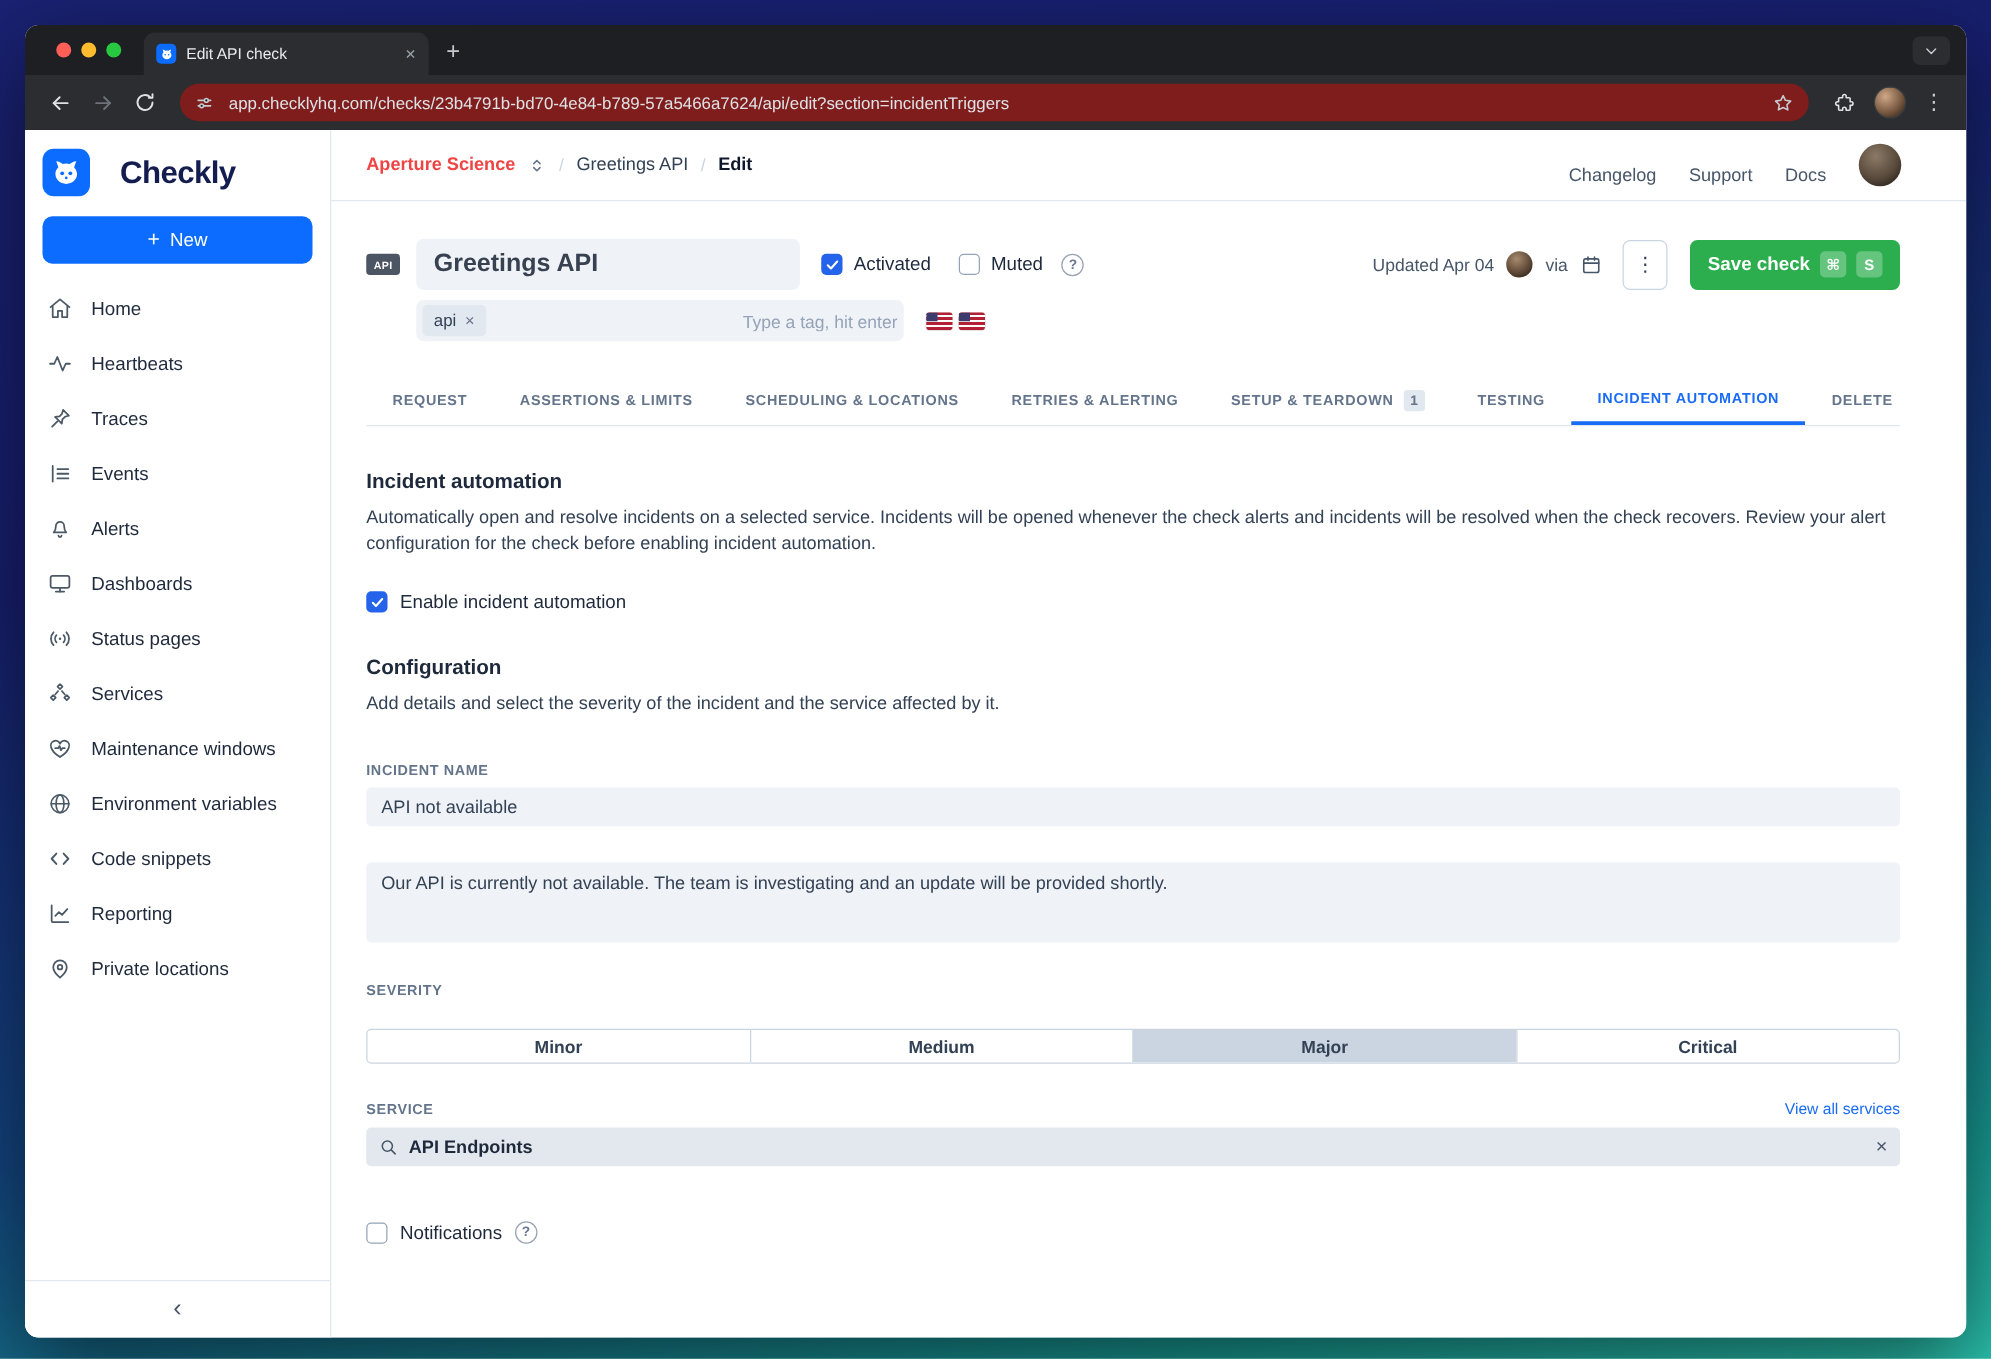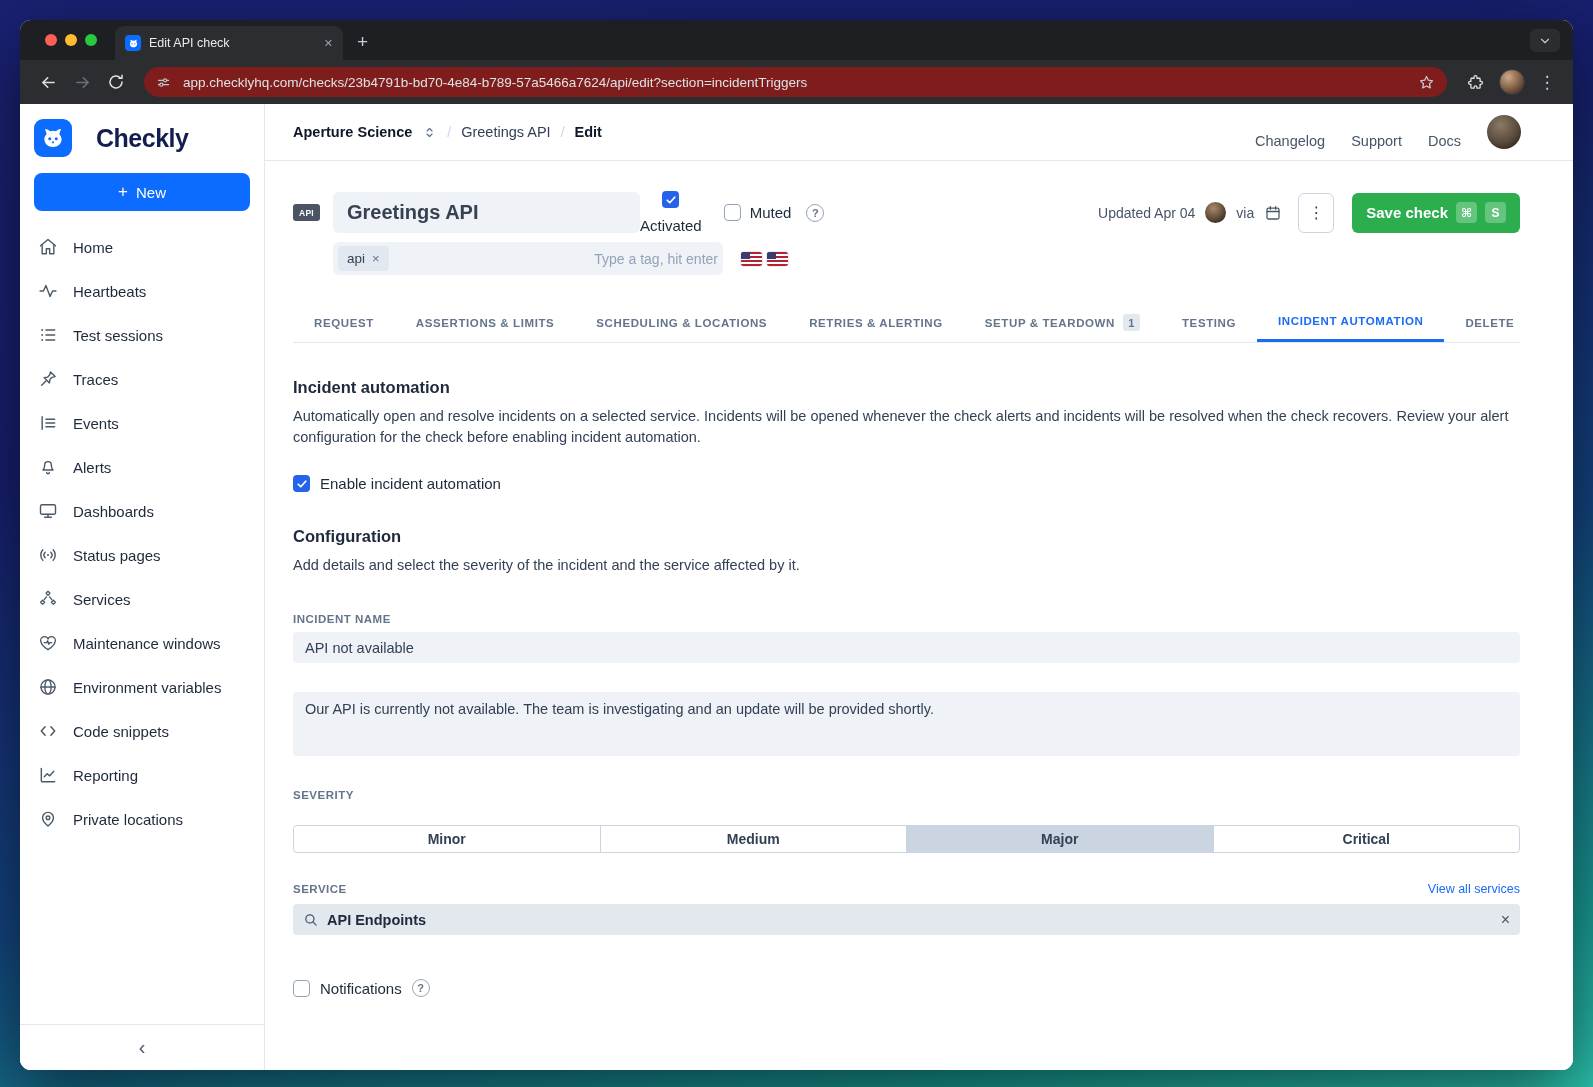--- a/index.html
+++ b/index.html
@@ -67,21 +67,21 @@
   .nav { flex:1; overflow:hidden; }
   .navitem { display:flex; align-items:center; gap:15px; height:44px; padding:0 18px; color:#1e293b; font-size:15px; }
   .navitem .nicon { color:#4b5966; width:20px; height:20px; flex:0 0 auto; }
   .collapse { border-top:1px solid #e2e8f0; height:46px; display:flex; align-items:center; justify-content:center; color:#475569; font-size:20px; }
 
   .main { flex:1; display:flex; flex-direction:column; min-width:0; }
   .appheader {
     height:57px; flex:0 0 auto; border-bottom:1px solid #e2e8f0;
     display:flex; align-items:center; padding:0 52px 0 28px; gap:10px;
   }
-  .crumb-acct { font-size:14.5px; font-weight:600; color:#0f172a; }
+  .crumb-acct { font-size:14.5px; font-weight:600; color:#ef4444; }
   .crumb-sort { color:#64748b; }
   .crumb-sep { color:#cbd5e1; font-size:14px; }
   .crumb-check { font-size:14.5px; color:#334155; }
   .crumb-page { font-size:14.5px; font-weight:700; color:#0f172a; }
   .headlinks { margin-left:auto; display:flex; align-items:flex-end; gap:26px; }
   .headlink { color:#475569; font-size:14.5px; }
   .headavatar { width:34px; height:34px; border-radius:50%;
     background:radial-gradient(circle at 40% 30%, #8b7citeral, #5a4a3c 50%, #1f1a16 95%);
     background:radial-gradient(circle at 40% 30%, #8b7a66, #5a4a3c 55%, #1f1a16 95%); }
 
@@ -267,33 +267,20 @@
         <div class="navitem">
           <span class="nicon">
               <svg viewBox="0 0 24 24" width="20" height="20" fill="none" stroke="currentColor" stroke-width="1.7" stroke-linecap="round" stroke-linejoin="round">
                 <polyline points="2.5 12 6.5 12 9.5 5.5 14.5 18.5 17.5 12 21.5 12"></polyline>
               </svg>
             </span>
           <span class="nlabel">Heartbeats</span>
         </div>
         <div class="navitem">
           <span class="nicon">
-              <svg viewBox="0 0 24 24" width="20" height="20" fill="none" stroke="currentColor" stroke-width="1.7" stroke-linecap="round">
-                <circle cx="5" cy="6" r="1.1" fill="currentColor" stroke="none"></circle>
-                <line x1="9.5" y1="6" x2="20" y2="6"></line>
-                <circle cx="5" cy="12" r="1.1" fill="currentColor" stroke="none"></circle>
-                <line x1="9.5" y1="12" x2="20" y2="12"></line>
-                <circle cx="5" cy="18" r="1.1" fill="currentColor" stroke="none"></circle>
-                <line x1="9.5" y1="18" x2="20" y2="18"></line>
-              </svg>
-            </span>
-          <span class="nlabel">Test sessions</span>
-        </div>
-        <div class="navitem">
-          <span class="nicon">
               <svg viewBox="0 0 24 24" width="20" height="20" fill="none" stroke="currentColor" stroke-width="1.7" stroke-linecap="round" stroke-linejoin="round">
                 <path d="M15 3.5 20.5 9l-3.8 1.1-2.4 2.4-.6 4.2-6.4-6.4 4.2-.6 2.4-2.4z"></path>
                 <line x1="9.5" y1="14.5" x2="4.5" y2="19.5"></line>
               </svg>
             </span>
           <span class="nlabel">Traces</span>
         </div>
         <div class="navitem">
           <span class="nicon">
               <svg viewBox="0 0 24 24" width="20" height="20" fill="none" stroke="currentColor" stroke-width="1.7" stroke-linecap="round">
@@ -419,21 +406,21 @@
           <span class="headlink">Docs</span>
           <span class="headavatar"></span>
         </div>
       </div>
 
       <div class="content">
 
         <div class="titlerow">
           <span class="apibadge">API</span>
           <input class="nameinput" value="Greetings API" style="">
-          <div class="cbrow" style="flex-direction:column;">
+          <div class="cbrow" style="margin-left:17px;">
             <span class="cb checked">
               <svg viewBox="0 0 24 24" width="12" height="12" fill="none" stroke="#ffffff" stroke-width="3.4" stroke-linecap="round" stroke-linejoin="round">
                   <polyline points="4.5 12.5 9.5 17.5 19.5 6.5"></polyline>
                 </svg>
             </span>
             <span class="cblabel">Activated</span>
           </div>
           <div class="cbrow" style="margin-left:22px;">
             <span class="cb empty"></span>
             <span class="cblabel">Muted</span>

